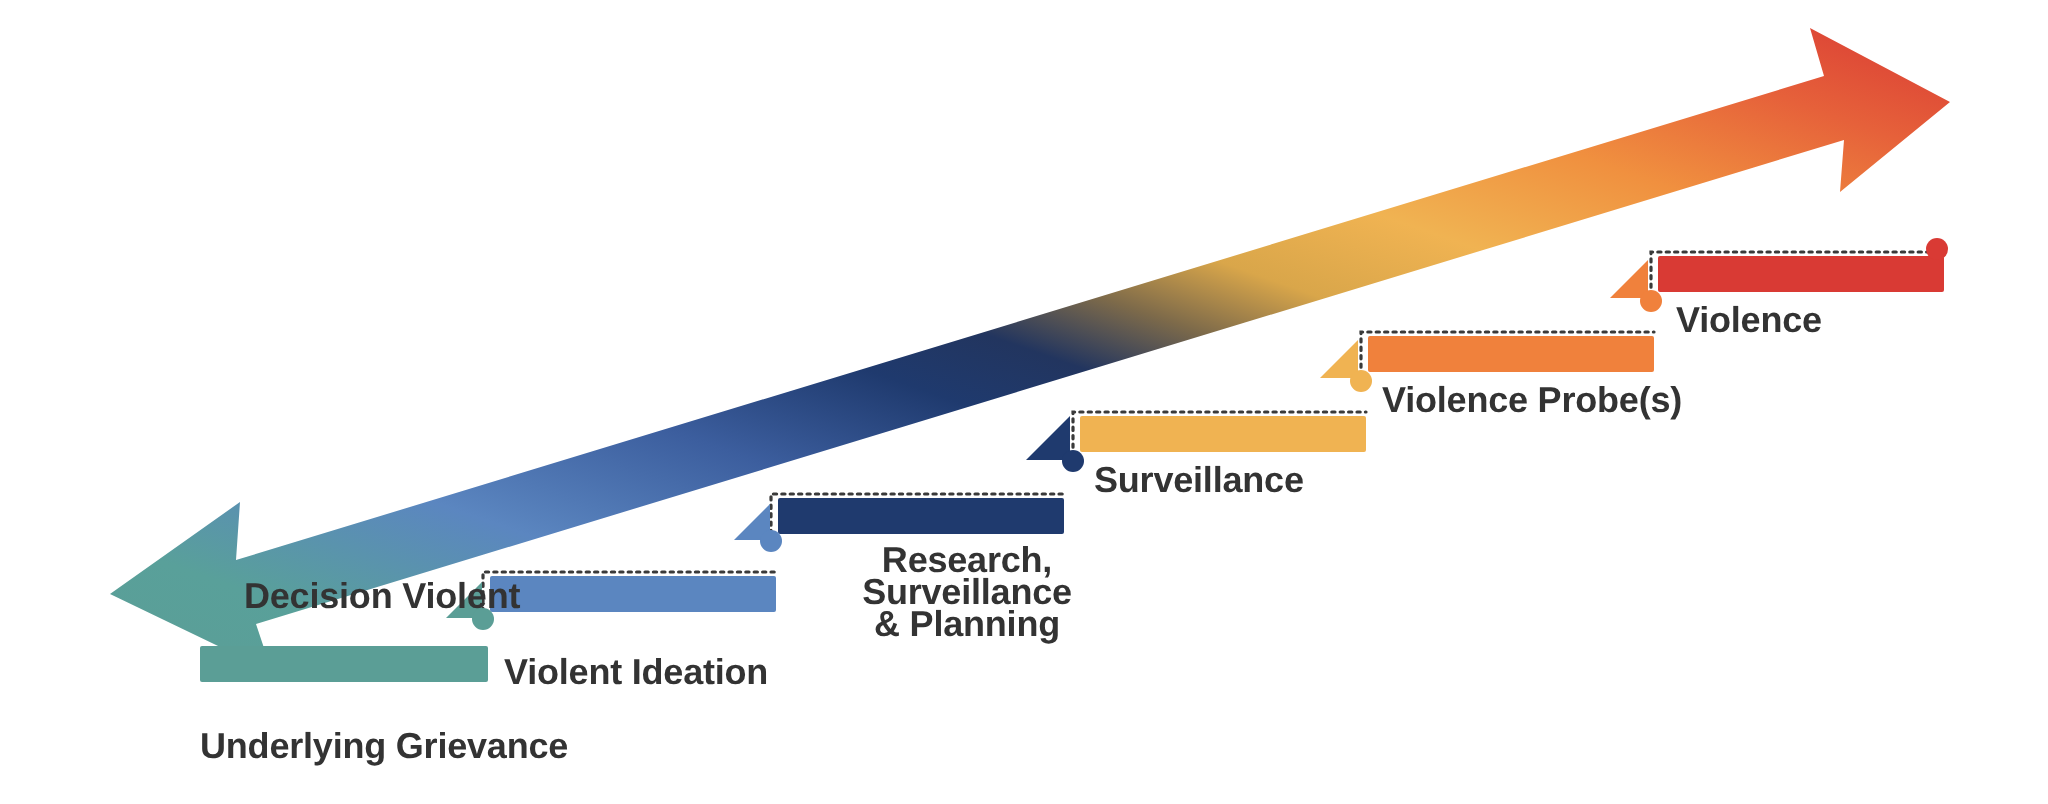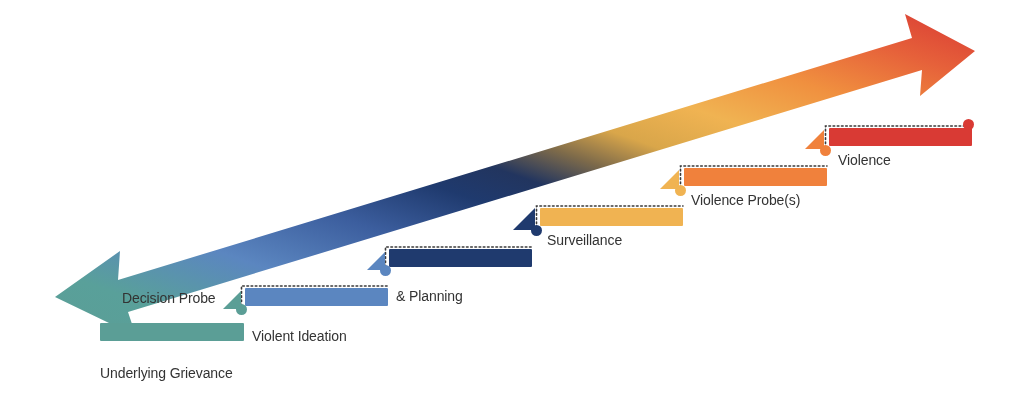--- a/index.html
+++ b/index.html
@@ -9,23 +9,24 @@
     overflow:hidden;position:relative;
   }
   #stage{position:absolute;left:0;top:0;width:1024px;height:402px;}
   #arrow-layer{position:absolute;left:0;top:0;width:1024px;height:402px;}
   .step{position:absolute;}
   .bar{position:absolute;border-radius:1px;}
   .dot{position:absolute;border-radius:50%;}
   .tri{position:absolute;}
   .conn{position:absolute;}
   .lbl{
-    position:absolute;color:#333333;font-weight:normal;
-    font-size:14px;line-height:16px;white-space:nowrap;
+    position:absolute;color:#333333;font-weight:bold;
+    font-size:18px;line-height:16px;white-space:nowrap;
     letter-spacing:-0.1px;
+    text-align:center;
   }
   .lbl.two-line{white-space:normal;width:165px;}
 </style>
 </head>
 <body>
 
 <div id="stage">
 
   <svg id="arrow-layer" viewBox="0 0 1024 402" width="1024" height="402" xmlns="http://www.w3.org/2000/svg">
     <defs>
@@ -69,34 +70,34 @@
   <div class="step">
     <svg class="conn" style="left:236px;top:280px;" width="156" height="34" viewBox="0 0 156 34">
       <path d="M 5.5 30 L 5.5 6 L 152 6" fill="none" stroke="#3a3a3a" stroke-width="1.6" stroke-dasharray="1.6 2.6" stroke-linecap="round"></path>
     </svg>
     <div class="bar" style="left:245px;top:288px;width:143px;height:18px;background:#5b86c0;"></div>
     <svg class="tri" style="left:223px;top:290px;" width="20" height="20" viewBox="0 0 20 20">
       <path d="M 18 1 L 18 19 L 0 19 Z" fill="#5b9e96"></path>
     </svg>
     <div class="dot" style="left:236px;top:304px;width:11px;height:11px;background:#5b9e96;"></div>
     <div class="lbl" style="left:252px;top:328px;">Violent Ideation</div>
-    <div class="lbl" style="left:122px;top:290px;">Decision Probe</div>
+    <div class="lbl" style="left:122px;top:290px;">Decision Violent</div>
   </div>
 
   <div class="step">
     <svg class="conn" style="left:380px;top:241px;" width="156" height="34" viewBox="0 0 156 34">
       <path d="M 5.5 30 L 5.5 6 L 152 6" fill="none" stroke="#3a3a3a" stroke-width="1.6" stroke-dasharray="1.6 2.6" stroke-linecap="round"></path>
     </svg>
     <div class="bar" style="left:389px;top:249px;width:143px;height:18px;background:#1f3a6e;"></div>
     <svg class="tri" style="left:367px;top:251px;" width="20" height="20" viewBox="0 0 20 20">
       <path d="M 18 1 L 18 19 L 0 19 Z" fill="#5b86c0"></path>
     </svg>
     <div class="dot" style="left:380px;top:265px;width:11px;height:11px;background:#5b86c0;"></div>
     <div class="lbl two-line" style="left:396px;top:272px;width:175px;">
-      <br>
+      <span>Research, Surveillance</span><br>
       <span>&amp; Planning</span>
     </div>
   </div>
 
   <div class="step">
     <svg class="conn" style="left:531px;top:200px;" width="156" height="36" viewBox="0 0 156 36">
       <path d="M 5.5 32 L 5.5 6 L 152 6" fill="none" stroke="#3a3a3a" stroke-width="1.6" stroke-dasharray="1.6 2.6" stroke-linecap="round"></path>
     </svg>
     <div class="bar" style="left:540px;top:208px;width:143px;height:18px;background:#f0b352;"></div>
     <svg class="tri" style="left:513px;top:207px;" width="24" height="24" viewBox="0 0 24 24">

